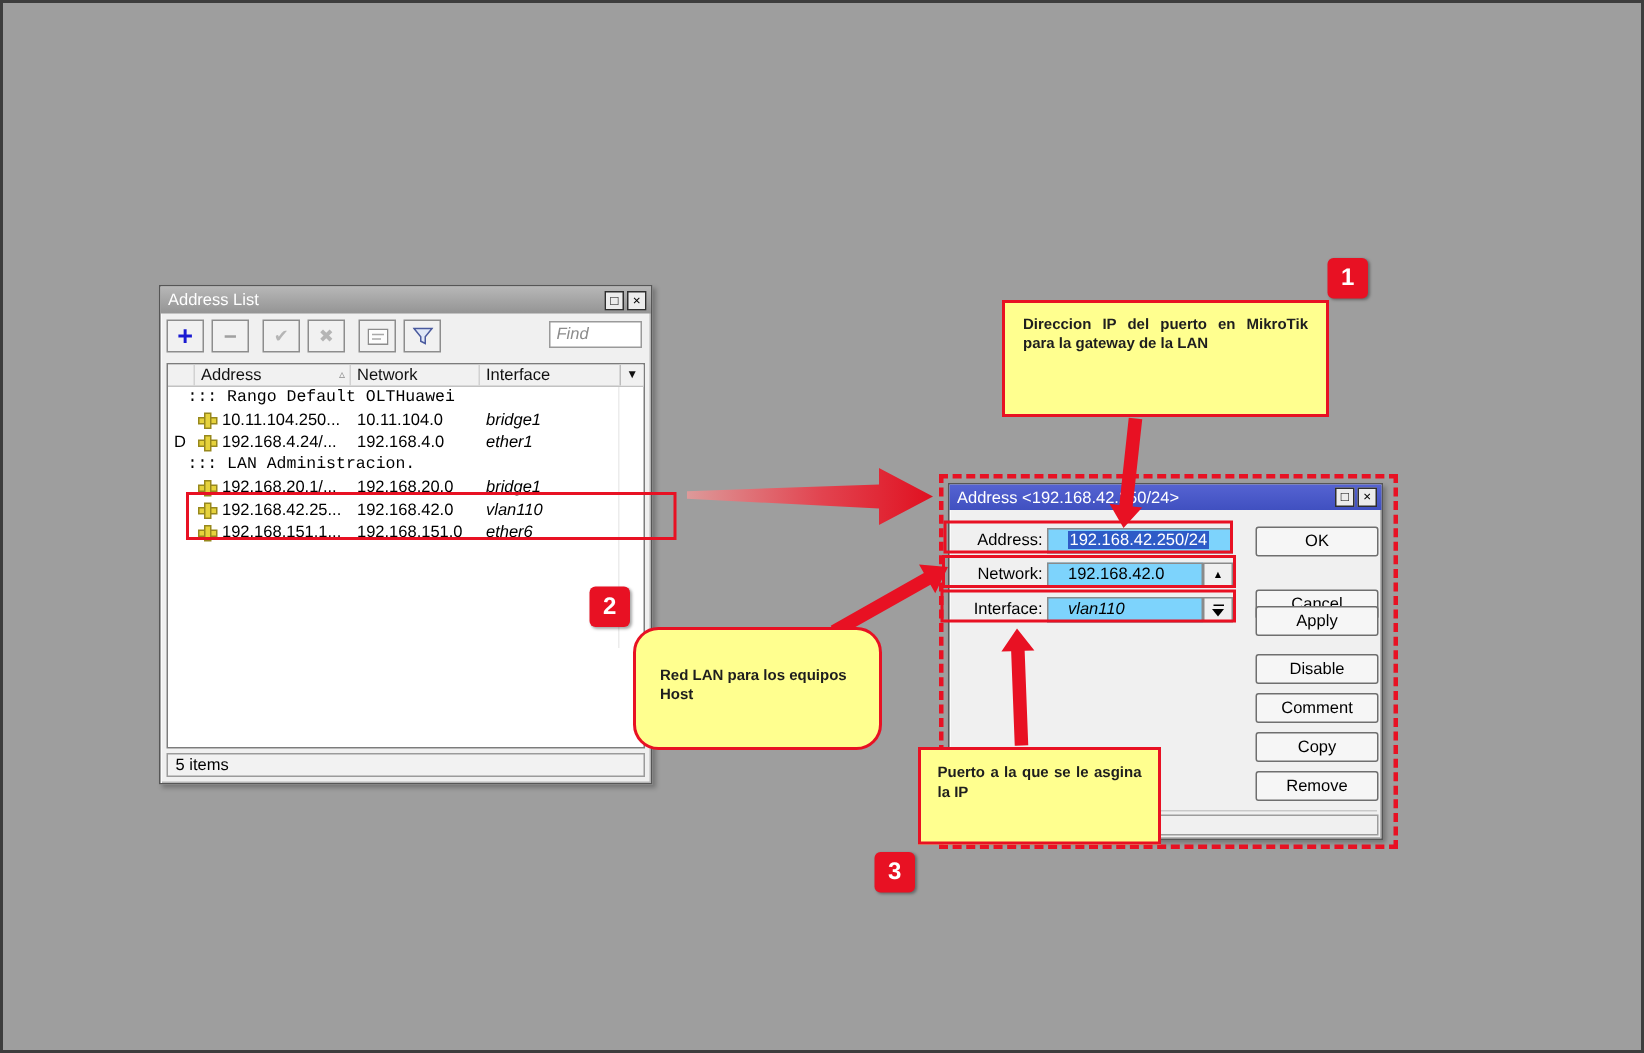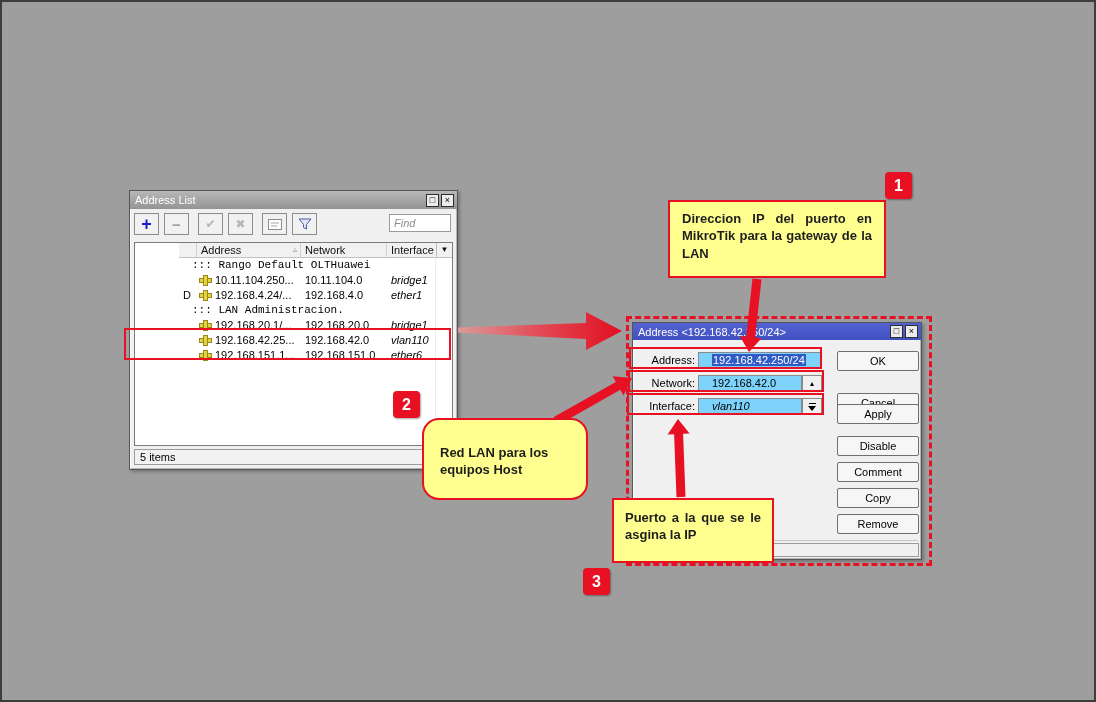--- a/index.html
+++ b/index.html
@@ -23,41 +23,41 @@
   .titlebar.gray { background:linear-gradient(#b7b7b7,#949494); }
   .titlebar.blue { background:linear-gradient(#5563d2,#4050c0); }
   .titlebar .spacer { flex:1; }
   .winbtn {
     width:13px; height:13px; margin-left:2px;
     background:#ececec; border:1px solid #2e2e2e; color:#000;
     font-size:9px; line-height:11px; text-align:center; cursor:default;
   }
 
   
-  #alw { left:129px; top:190px; width:329px; height:280px; }
+  #alw { left:106px; top:190px; width:329px; height:333px; }
   .toolbar { position:relative; height:30px; padding:4px; display:flex; gap:5px; align-items:center; }
   .tbtn {
     width:25px; height:22px; background:#f1f1f1; border:1px solid #8d8d8d;
     display:flex; align-items:center; justify-content:center; font-size:14px;
   }
   .tbtn.add    { color:#1a1ad2; font-weight:bold; font-size:18px; }
   .tbtn.remove { color:#a0a0a0; font-weight:bold; font-size:15px; }
   .tbtn.enable  { color:#b5b5b5; font-size:12px; }
   .tbtn.disable { color:#b5b5b5; font-size:12px; }
   .tbtn.gap { margin-left:4px; }
   .findbox {
     position:absolute; right:6px; top:5px; width:62px; height:18px;
     border:1px solid #9a9a9a; background:#fff; font-size:11px; padding:0 4px;
     font-family:"Liberation Sans",sans-serif;
   }
   .findbox::placeholder { font-style:italic; color:#8c8c8c; opacity:1; }
 
   .listarea {
     position:absolute; left:4px; top:51px; right:4px; bottom:23px;
-    background:#fff; border:1px solid #7c7c7c; overflow:hidden;padding-left:44px;
+    background:#fff; border:1px solid #7c7c7c; overflow:hidden;
   }
   .lheader { position:relative; display:flex; height:15px; background:#f1f1f1;
     border-bottom:1px solid #c2c2c2; font-size:11px; color:#111; }
   .lheader .hc { border-right:1px solid #d2d2d2; padding:0 0 0 4px; line-height:14px; }
   .hc.flag { width:18px; }
   .hc.addr { width:104px; display:flex; align-items:center; justify-content:space-between; padding-right:3px;}
   .hc.net  { width:86px; }
   .hc.ifc  { flex:1; }
   .sortmark { font-size:8px; color:#8e8e8e; line-height:8px; }
   .coldrop {
@@ -110,21 +110,21 @@
   }
   .dlg-sep { position:absolute; left:3px; right:3px; top:217px; border-top:1px solid #c9c9c9; }
   .dlg-status { position:absolute; left:5px; top:220px; width:281px; height:14px;
     border:1px solid #9c9c9c; background:#f0f0f0; }
 
   
   .redbox { position:absolute; border:2px solid #e81123; pointer-events:none; }
   .dashedbox { position:absolute; border:3px dashed #e81123; pointer-events:none; }
   .callout {
     position:absolute; background:#ffff8f; border:2px solid #e81123;
-    font-size:13px; font-weight:bold; color:#1e1e1e; line-height:1.34;
+    font-size:10px; font-weight:bold; color:#1e1e1e; line-height:1.34;
   }
   .callout.justify { text-align:justify; }
   .badge {
     position:absolute; width:27px; height:27px; background:#e81123; color:#fff;
     font-weight:bold; font-size:16px; border-radius:4px;
     display:flex; align-items:center; justify-content:center;
     box-shadow:1px 1px 2px rgba(0,0,0,.35);
   }
   #arrows { position:absolute; left:0; top:0; width:1096px; height:702px; pointer-events:none; z-index:40; }
   .z-win { z-index:10; } .z-red { z-index:30; } .z-call { z-index:50; } .z-badge { z-index:60; }

